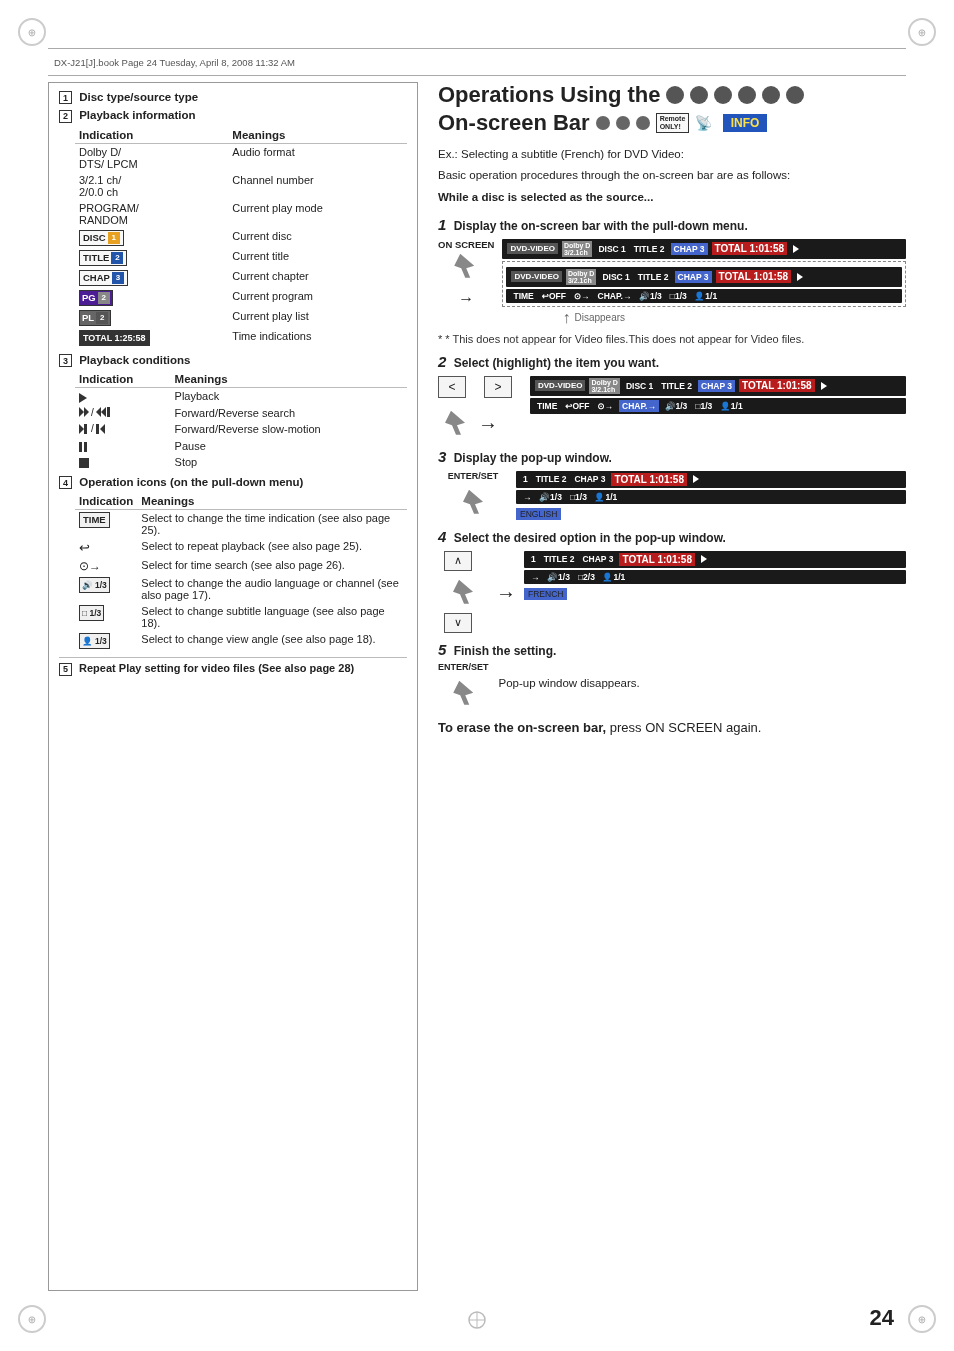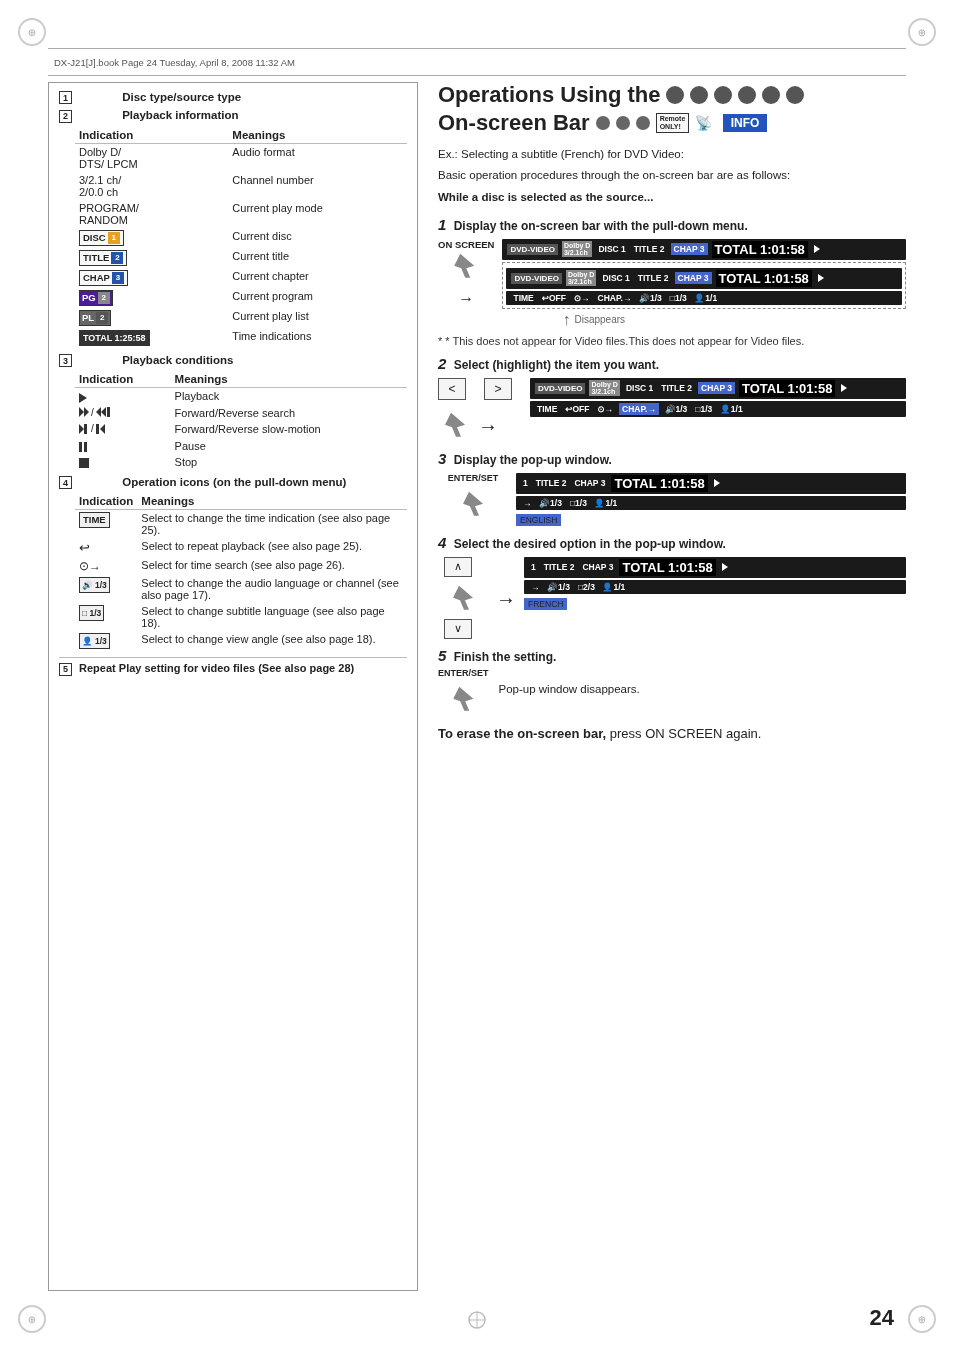--- a/index.html
+++ b/index.html
@@ -59,21 +59,20 @@
       flex-shrink: 0;
       border: 1px solid #999;
       padding: 8px 10px;
       font-size: 11.5px;
     }
 
     .section-header {
       font-weight: bold;
       font-size: 11.5px;
       margin-bottom: 4px;
-      margin-left: 43px;
     }
 
     .section-num {
       display: inline-flex;
       align-items: center;
       justify-content: center;
       width: 13px; height: 13px;
       border: 1px solid #333;
       font-size: 9px;
       font-weight: bold;
@@ -200,21 +199,21 @@
       font-weight: bold;
       background: #f8f8f8;
       line-height: 1.1;
     }
 
     .info-badge {
       display: inline-flex;
       align-items: center;
       justify-content: center;
       background: #2255bb;
-      color: #ffffff;
+      color: #fde047;
       font-weight: bold;
       font-size: 12px;
       padding: 2px 8px;
       margin-left: 4px;
     }
 
     .ops-desc {
       font-size: 11.5px;
       margin-bottom: 4px;
       line-height: 1.5;
@@ -257,23 +256,23 @@
     .dvd-bar-item {
       padding: 0 2px;
       font-size: 8.5px;
     }
     .dvd-bar-item-hl {
       background: #4466cc;
       padding: 1px 3px;
       font-size: 8.5px;
     }
     .dvd-bar-total {
-      background: #000000;
+      background: #b91c1c;
       padding: 1px 3px;
-      font-size: 13px;
+      font-size: 10px;
     }
     .dvd-bar-play { display: inline-block; width: 0; height: 0; border-top: 4px solid transparent; border-bottom: 4px solid transparent; border-left: 6px solid #fff; margin-left: 2px; }
 
     .disappears-arrow {
       display: flex;
       align-items: center;
       font-size: 10px;
       color: #666;
       margin-top: 2px;
       padding-left: 60px;

